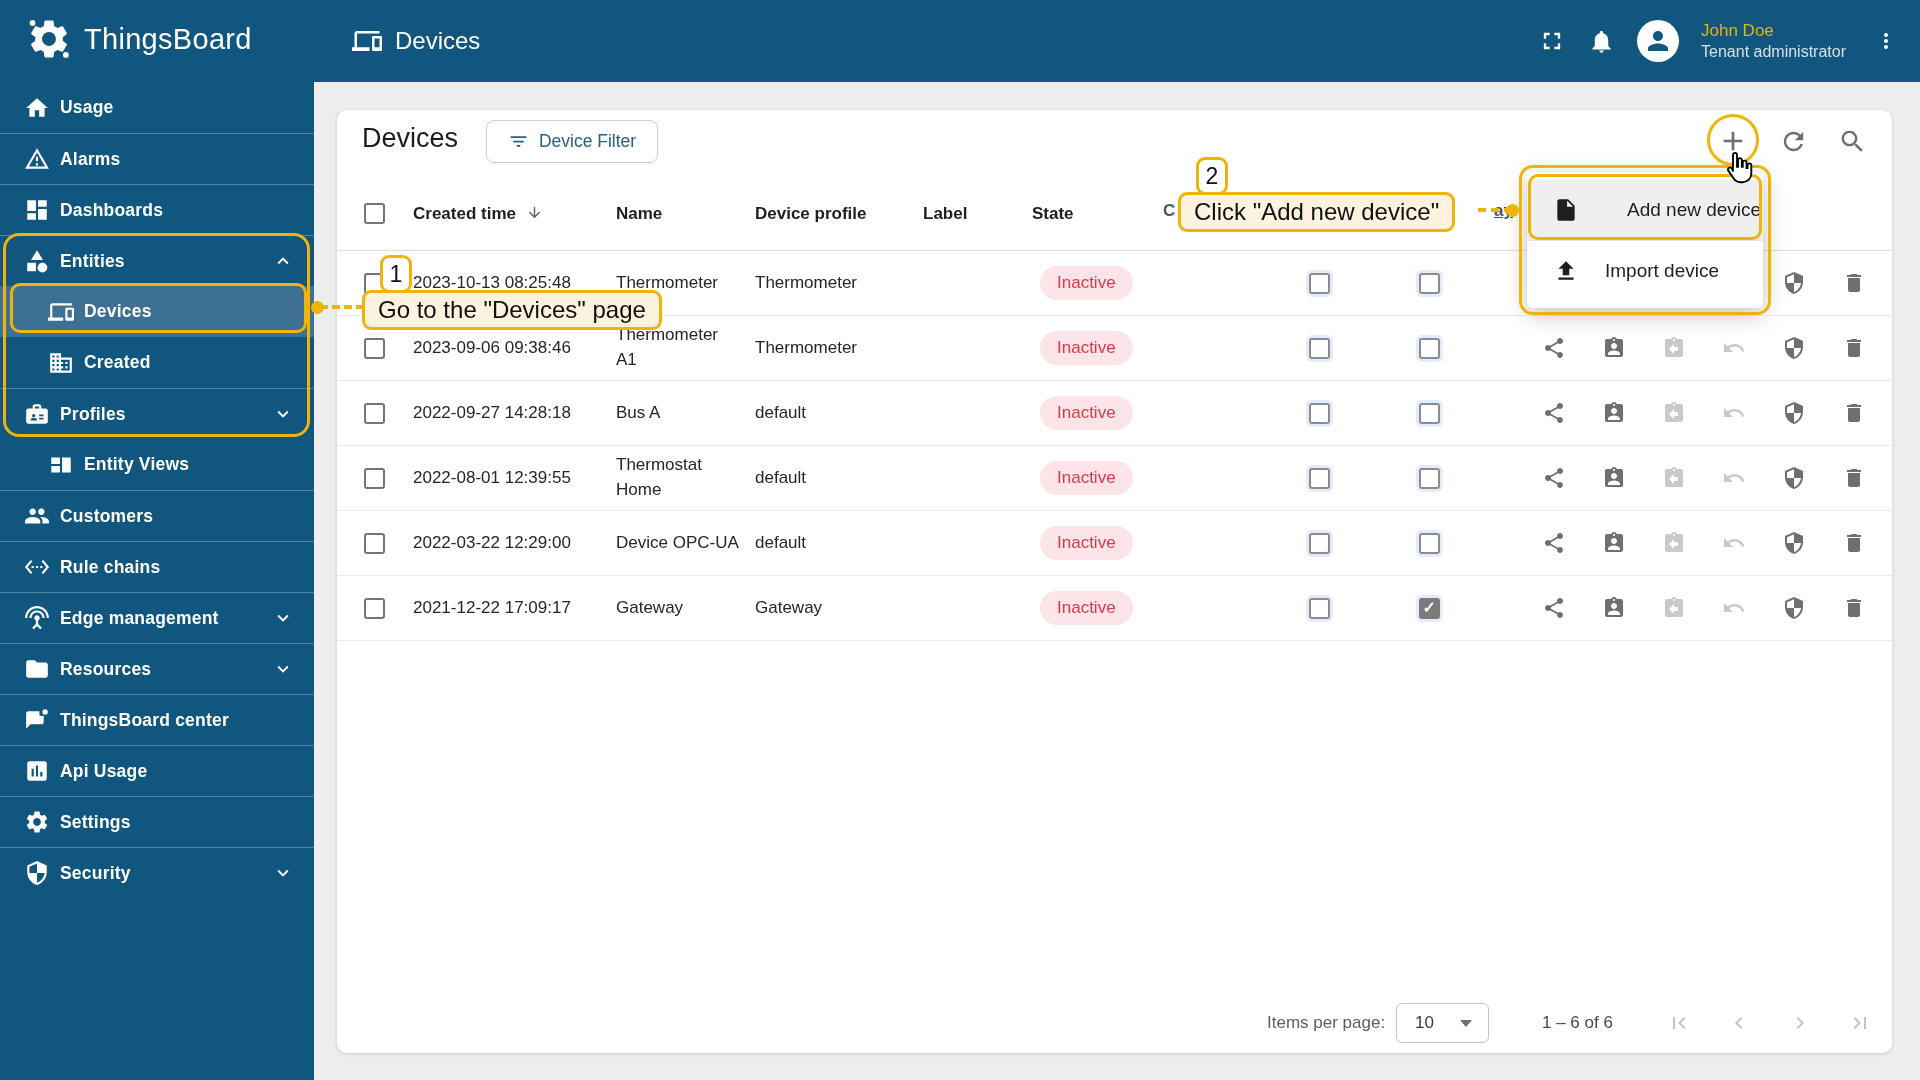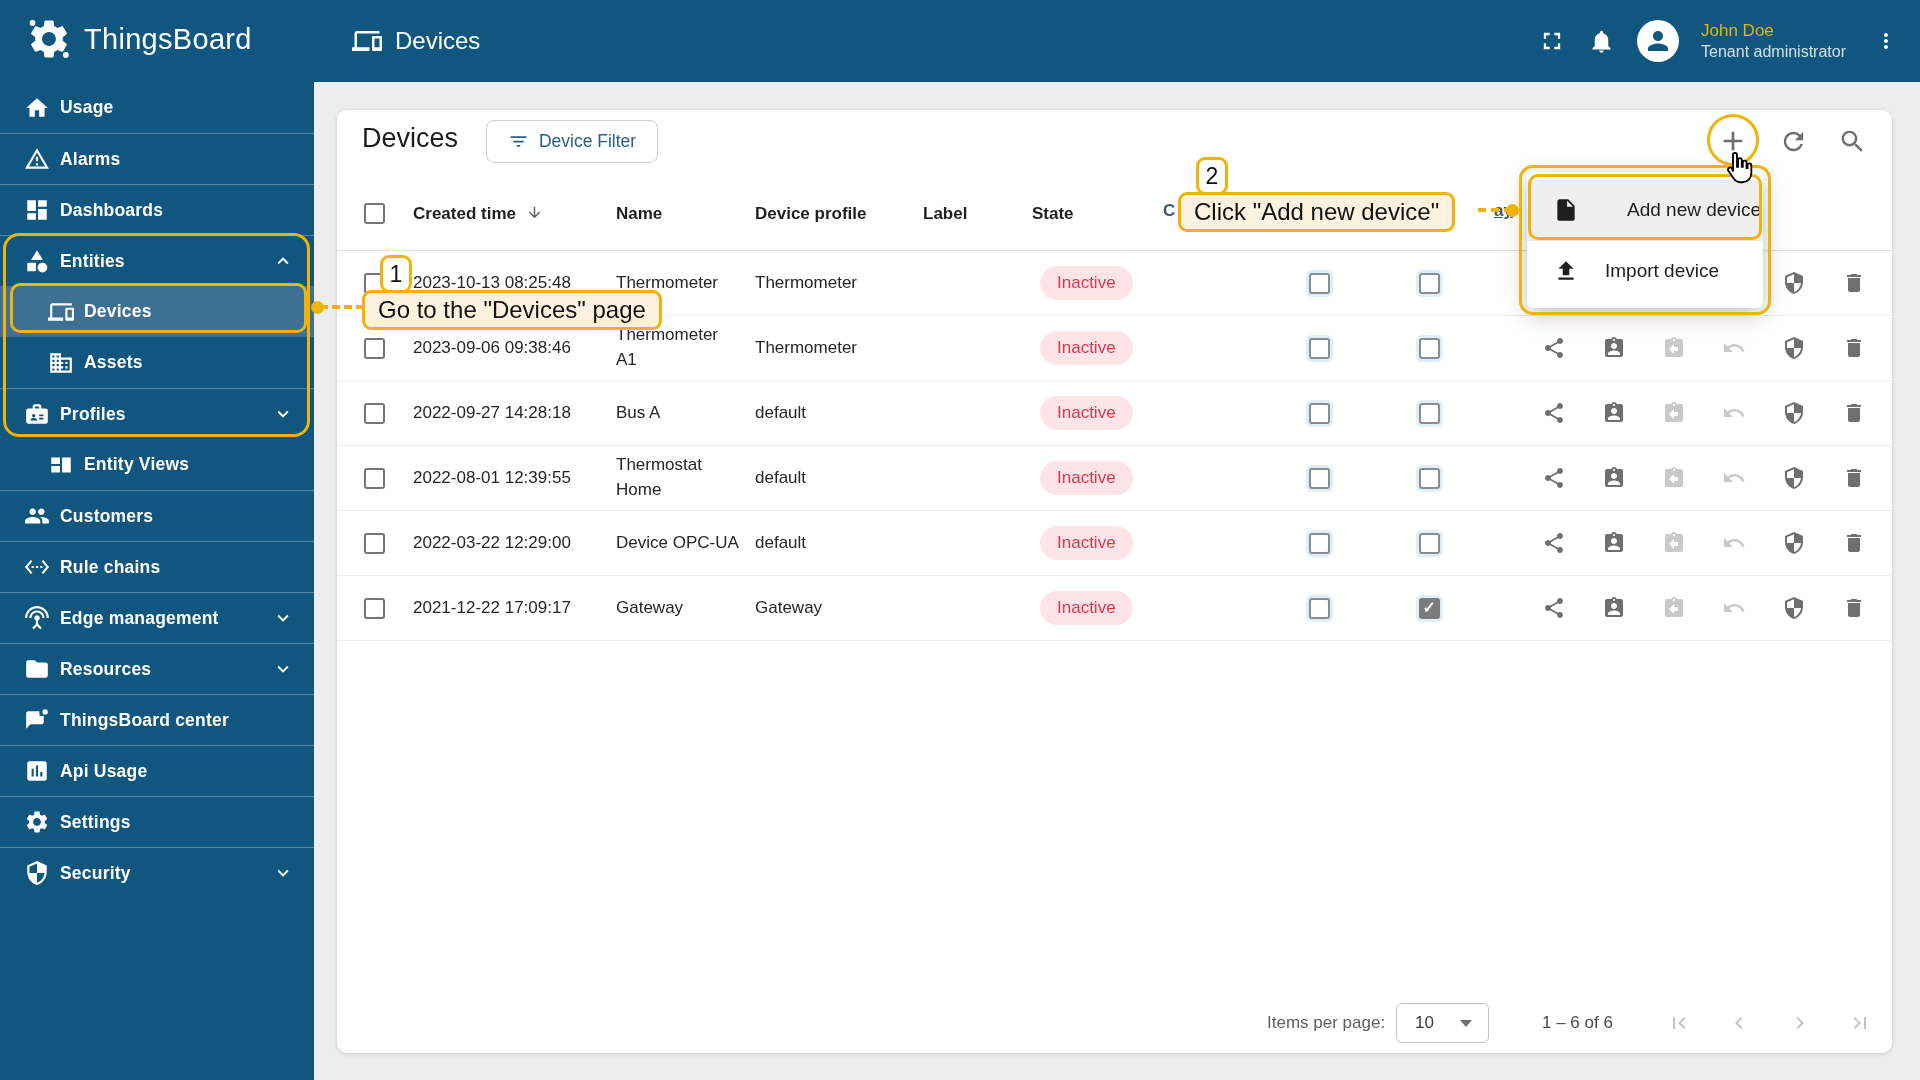--- a/index.html
+++ b/index.html
@@ -186,21 +186,21 @@
         </svg>
       </span>
     <span class="slabel">Devices</span>
   </div>
   <div class="sit indent">
     <span class="si">
         <svg width="26" height="26" viewBox="0 0 24 24" fill="#fff">
           <path d="M12 7V3H2v18h20V7H12zM6 19H4v-2h2v2zm0-4H4v-2h2v2zm0-4H4V9h2v2zm0-4H4V5h2v2zm4 12H8v-2h2v2zm0-4H8v-2h2v2zm0-4H8V9h2v2zm0-4H8V5h2v2zm10 12h-8v-2h2v-2h-2v-2h2v-2h-2V9h8v10zm-2-8h-2v2h2v-2zm0 4h-2v2h2v-2z"></path>
         </svg>
       </span>
-    <span class="slabel">Assets</span>
+    <span class="slabel">Created</span>
   </div>
   <div class="sit divider">
     <span class="si">
         <svg width="26" height="26" viewBox="0 0 24 24" fill="#fff">
           <path d="M20 7h-4V5c0-1.1-.9-2-2-2h-4c-1.1 0-2 .9-2 2v2H4c-1.1 0-2 .9-2 2v10c0 1.1.9 2 2 2h16c1.1 0 2-.9 2-2V9c0-1.1-.9-2-2-2zm-6 0h-4V5h4v2zM9 12c.83 0 1.5.67 1.5 1.5S9.83 15 9 15s-1.5-.67-1.5-1.5S8.17 12 9 12zm3 6H6v-.43c0-.6.36-1.15.92-1.39.64-.28 1.34-.43 2.08-.43s1.44.15 2.08.43c.55.24.92.79.92 1.39V18zm6-1h-4v-1.5h4V17zm0-3h-4v-1.5h4V14z"></path>
         </svg>
       </span>
     <span class="slabel">Profiles</span>
     <span class="chev">
         <svg width="22" height="22" viewBox="0 0 24 24" fill="#fff">

